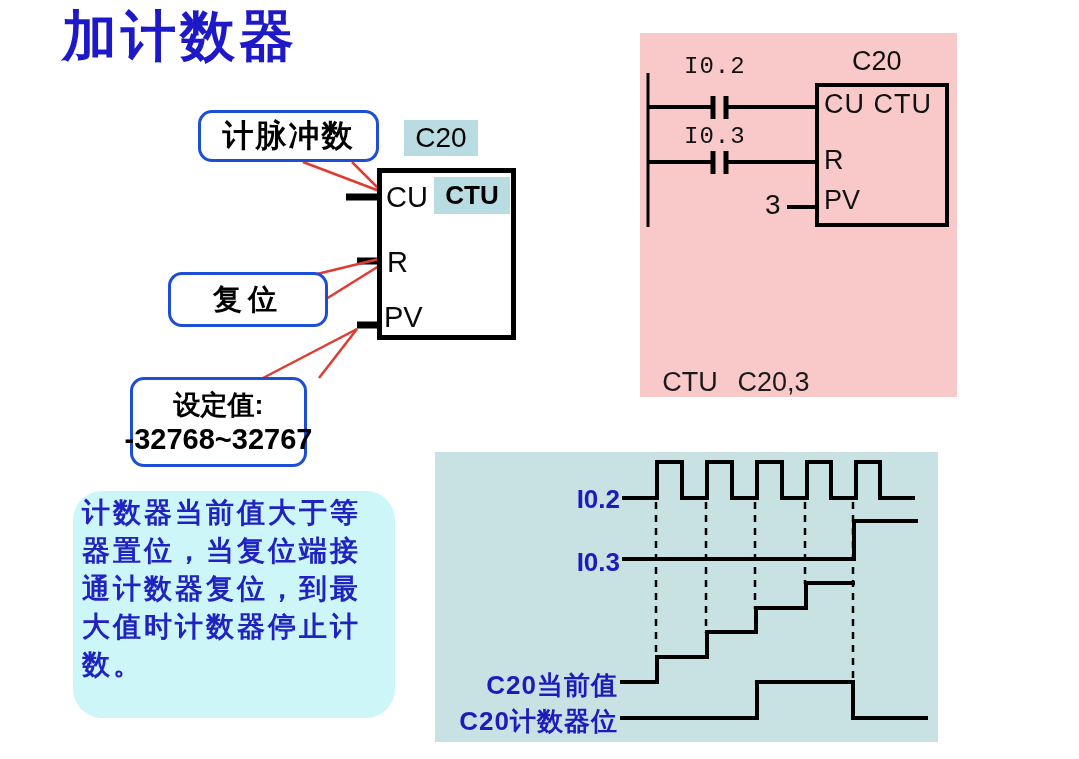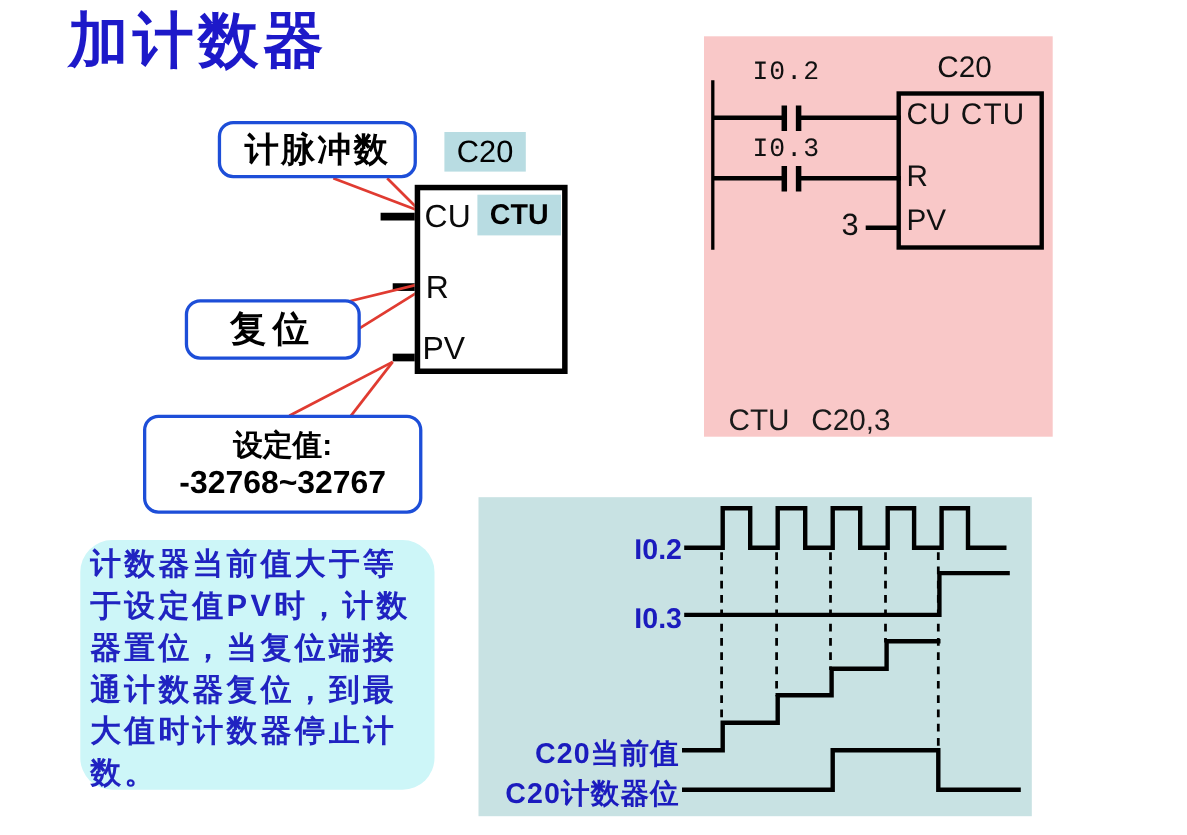--- a/index.html
+++ b/index.html
@@ -22,22 +22,22 @@
   .pin-r{left:267px;top:146px;}
   .pin-pv{left:264px;top:201px;}
   .tag{position:absolute;background:#b8dce2;color:#000;display:flex;align-items:center;
        justify-content:center;z-index:2;}
   .tag-c20{left:284px;top:20px;width:74px;height:36px;font-size:28px;}
   .tag-ctu{left:314px;top:77px;width:76px;height:37px;font-size:26px;font-weight:bold;z-index:3;}
   .callout{position:absolute;background:#fff;border:3px solid #1d4ed8;border-radius:14px;
            display:flex;align-items:center;justify-content:center;color:#000;
            font-weight:bold;z-index:2;box-sizing:border-box;}
   .co1{left:78px;top:10px;width:181px;height:52px;font-size:31px;letter-spacing:2px;}
-  .co2{left:48px;top:172px;width:160px;height:55px;font-size:33px;letter-spacing:6px;}
-  .co3{left:10px;top:277px;width:254px;height:90px;font-size:27px;flex-direction:column;
+  .co2{left:48px;top:172px;width:160px;height:55px;font-size:29px;letter-spacing:6px;}
+  .co3{left:10px;top:277px;width:177px;height:90px;font-size:27px;flex-direction:column;
        line-height:34px;}
   .co3 .l2{font-size:29px;letter-spacing:0px;}
 
   
   .panel-pink{position:absolute;left:640px;top:33px;width:317px;height:364px;background:#f9c8c8;}
   .pb-svg{position:absolute;left:0;top:0;}
   .lad-lbl{position:absolute;font-family:"Liberation Mono","DejaVu Sans Mono",monospace;
            font-size:24px;color:#111;letter-spacing:1px;}
   .lbl-i02{left:44px;top:20px;}
   .lbl-i03{left:44px;top:90px;}
@@ -139,21 +139,20 @@
     <div class="lad-txt lad-3">3</div>
 
     <div class="il-row il-r3">
       <span class="il-op">CTU</span>
       <span class="il-operand">C20,3</span>
     </div>
   </div>
 
   <div class="note">
     <div class="note-line">计数器当前值大于等</div>
-    <div class="note-line">于设定值PV时，计数</div>
     <div class="note-line">器置位，当复位端接</div>
     <div class="note-line">通计数器复位，到最</div>
     <div class="note-line">大值时计数器停止计</div>
     <div class="note-line">数。</div>
   </div>
 
   <div class="panel-teal">
     <svg class="tm-svg" width="503" height="290" viewBox="0 0 503 290">
 
       <path class="dash" d="M221 50 V206"></path>

